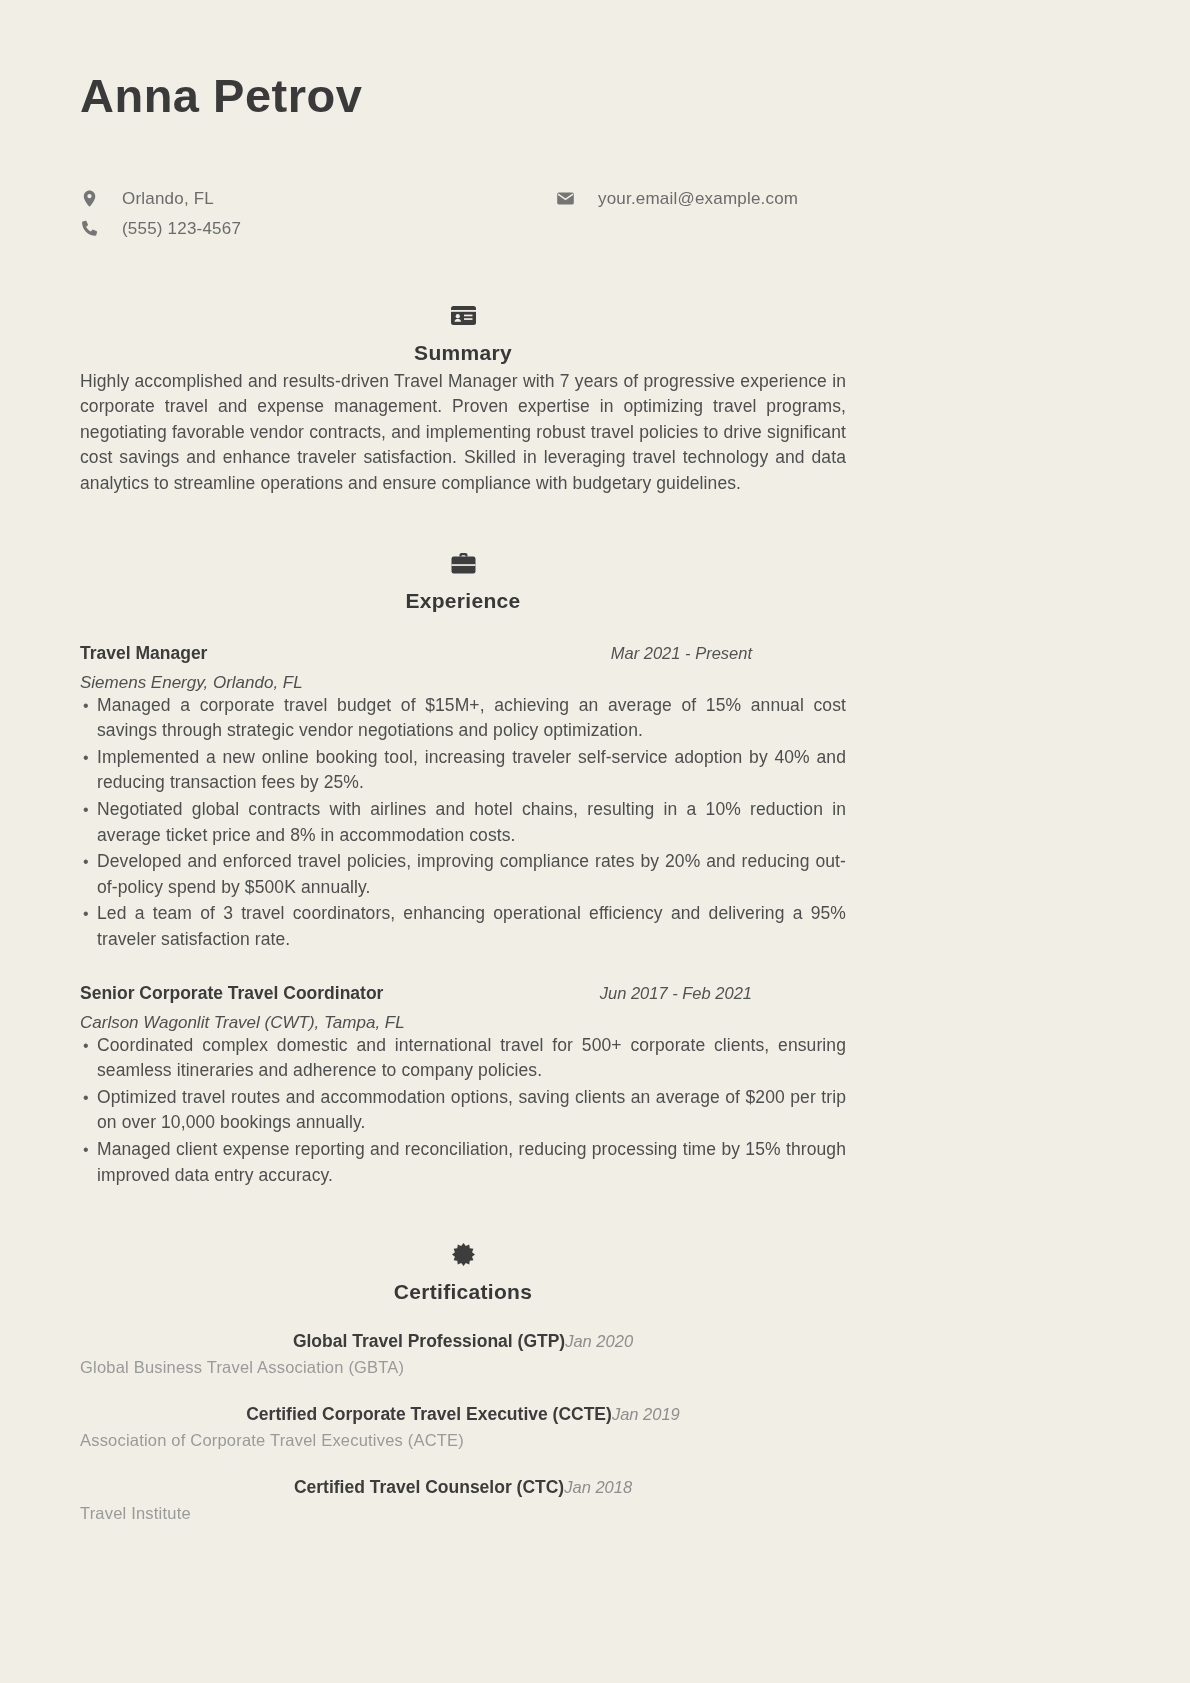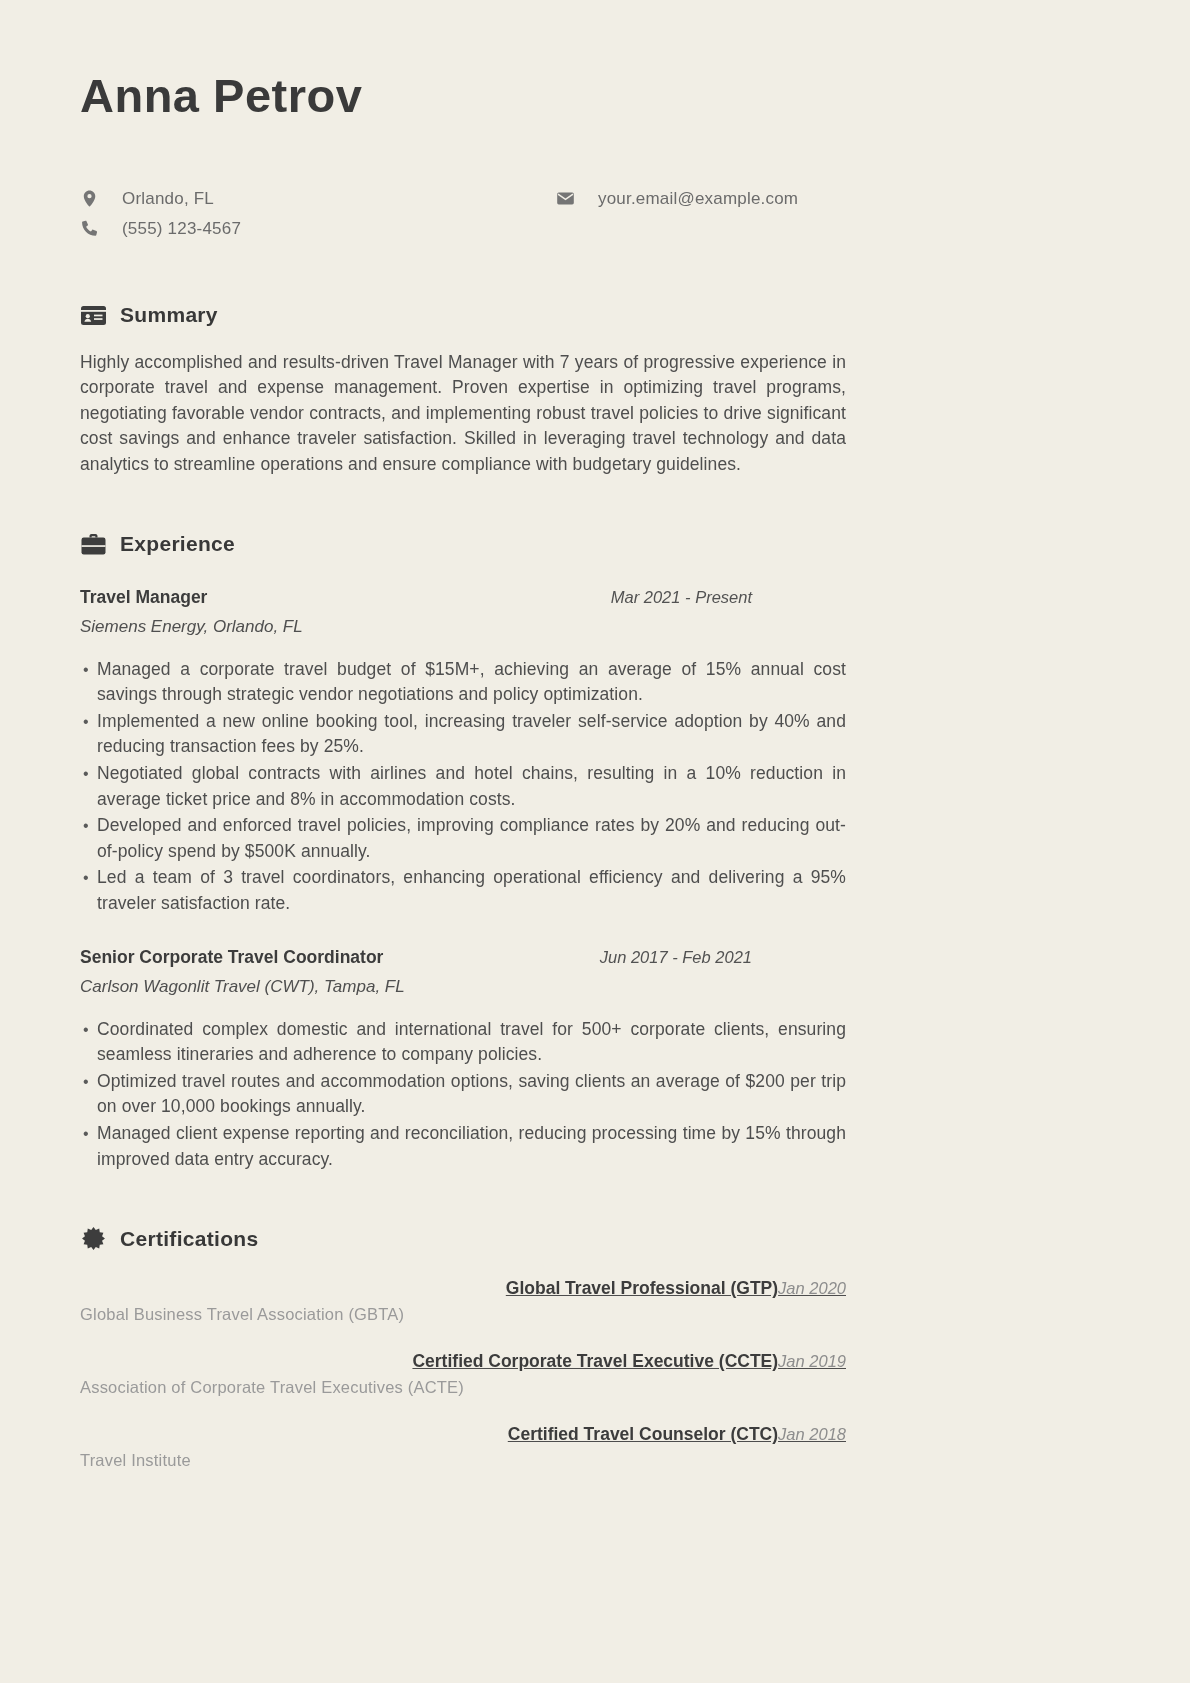--- a/index.html
+++ b/index.html
@@ -30,45 +30,45 @@
     gap: 23px;
     min-height: 28px;
     margin-bottom: 2px;
   }
   .contact-row .txt { font-size: 17px; color: #6b6b6b; letter-spacing: 0.2px; }
   .c-icon { width: 19px; height: 19px; flex: 0 0 19px; display: inline-flex; }
   .c-icon svg { width: 100%; height: 100%; }
 
   
   .section { margin-top: 54px; }
-  .sec-head { display: flex; align-items: center; gap: 13px; }
+  .sec-head { display: flex; align-items: center; gap: 13px; flex-direction: column; }
   .sec-icon { width: 27px; height: 25px; display: inline-flex; align-items: center; }
   .sec-icon svg { width: 27px; height: 25px; }
   .sec-title {
     font-size: 21px;
     font-weight: 700;
     color: #383838;
     letter-spacing: 0.3px;
   }
   .summary-text {
-    margin-top: 22px;
+    margin-top: 4px;
     font-size: 17.5px;
     line-height: 25.6px;
     text-align: justify;
     color: #4e4e4e;
     letter-spacing: 0.1px;
   }
 
   
   .job { margin-top: 30px; }
   .job-head { display: flex; justify-content: space-between; align-items: baseline; text-align: center; }
   .job-title { font-size: 17.5px; font-weight: 700; color: #3c3c3c; }
   .job-dates { font-size: 16.5px; font-style: italic; color: #525252; padding-right: 94px; white-space: nowrap; }
   .job-company { margin-top: 9px; font-size: 17px; font-style: italic; color: #4f4f4f; }
-  .job ul { margin-top: 20px; list-style: none; }
+  .job ul { list-style: none; }
   .job li {
     position: relative;
     padding-left: 17px;
     font-size: 17.5px;
     line-height: 25.6px;
     text-align: justify;
     color: #4e4e4e;
     margin-bottom: 1px;
     letter-spacing: 0.1px;
   }
@@ -77,21 +77,21 @@
     position: absolute;
     left: 3px;
     top: 0;
     color: #5a5a5a;
     font-size: 16px;
   }
 
   
   .cert { margin-top: 27px; }
   .cert:first-of-type { margin-top: 24px; }
-  .cert-head { display: flex; justify-content: flex-end; align-items: baseline; text-decoration: underline; }
+  .cert-head { display: flex; justify-content: center; align-items: baseline; }
   .cert-name { font-size: 17.5px; font-weight: 700; color: #3c3c3c; }
   .cert-date { font-size: 16.5px; font-style: italic; color: #8d8d8d; white-space: nowrap; }
   .cert-issuer { margin-top: 6px; font-size: 16.5px; color: #9a9a9a; letter-spacing: 0.2px; }
 </style>
 </head>
 <body>
 
 <div class="page">
 
   <h1 class="name">Anna Petrov</h1>

